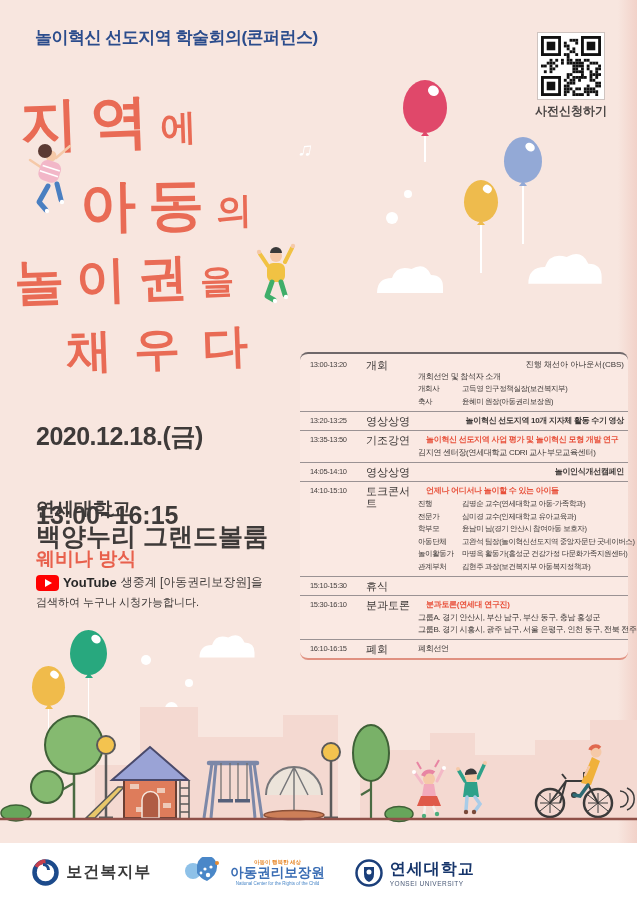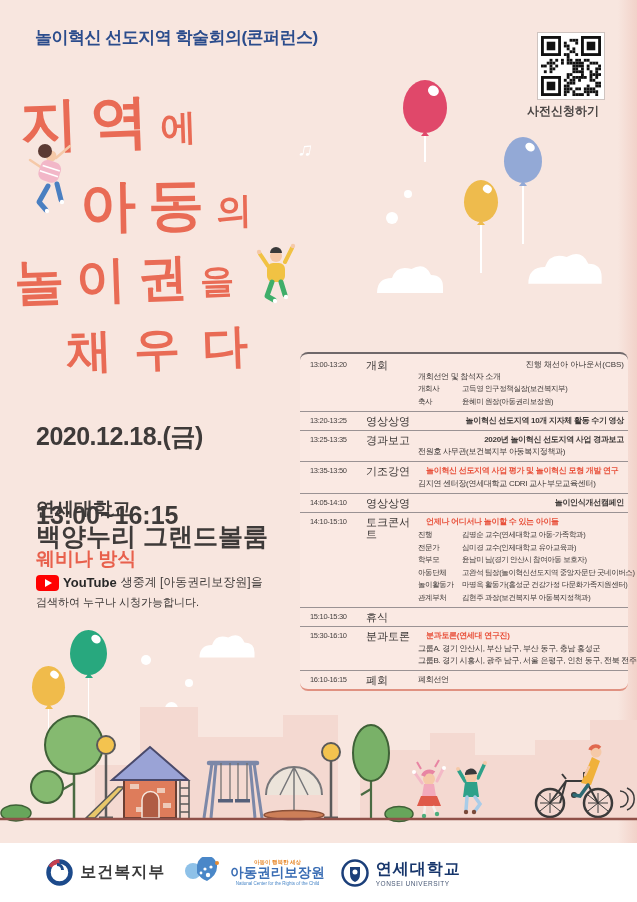--- a/index.html
+++ b/index.html
@@ -5,21 +5,21 @@
   html,body{margin:0;padding:0;}
   body{width:637px;height:902px;position:relative;overflow:hidden;
        font-family:"Liberation Sans","DejaVu Sans",sans-serif;background:#fff;}
   .poster{position:absolute;left:0;top:0;width:637px;height:843px;
           background:linear-gradient(90deg,#f8e6df 0%,#f8e6df 97%,#f2d2c9 100%);}
   
   .top-title{position:absolute;left:35px;top:26px;font-size:17px;font-weight:800;
              color:#2b4c8c;letter-spacing:-0.5px;}
   .qr-box{position:absolute;left:537px;top:32px;width:66px;height:66px;background:#fff;
           border:1px solid #cfc4c0;display:flex;align-items:center;justify-content:center;}
-  .qr-label{position:absolute;left:527px;top:103px;width:88px;
+  .qr-label{position:absolute;left:527px;top:103px;width:88px;text-align:center;
             font-size:12px;color:#4a4544;font-weight:700;}
   
   .callig{position:absolute;color:#e96b55;font-weight:800;white-space:nowrap;}
   .callig .big{letter-spacing:12px;}
   .callig .small{font-weight:800;}
   .l1{left:20px;top:84px;transform:rotate(-2deg);}
   .l1 .big{font-size:58px;} .l1 .small{font-size:36px;}
   .l2{left:80px;top:168px;transform:rotate(-1deg);}
   .l2 .big{font-size:56px;} .l2 .small{font-size:36px;}
   .l3{left:14px;top:246px;transform:rotate(-2deg);}
@@ -65,21 +65,21 @@
   .s-line{font-size:8px;color:#3c3837;line-height:12px;white-space:nowrap;letter-spacing:-0.3px;}
   .s-line.bold{font-weight:800;text-align:right;}
   .s-line.red{color:#e8503a;font-weight:800;margin-bottom:1px;margin-left:8px;}
   .s-line.role-line{display:flex;font-size:7.5px;letter-spacing:-0.4px;line-height:12.5px;}
   .s-role{width:44px;flex-shrink:0;}
   .s-divider{border-top:1px dotted #9a9294;margin:3px 0;}
   
   .playground{position:absolute;left:0;top:695px;width:637px;height:150px;}
   
   .footer{position:absolute;left:0;top:843px;width:507px;height:59px;background:#fff;
-          display:flex;align-items:center;justify-content:center;gap:16px;}
+          display:flex;align-items:center;justify-content:center;gap:30px;}
   .logo{display:flex;align-items:center;gap:7px;}
   .mohw-text{font-size:16px;font-weight:800;color:#3a3a3a;letter-spacing:1px;}
   .ncrc-txt{display:flex;flex-direction:column;line-height:1.15;}
   .slogan{font-size:5.5px;color:#e88b30;font-weight:700;text-align:center;}
   .nname{font-size:13.5px;font-weight:800;color:#3a6db4;}
   .nsub{font-size:4.5px;color:#4a87c8;text-align:center;}
   .yname{font-size:16px;font-weight:800;color:#16356b;letter-spacing:1px;}
   .ysub{font-size:6.5px;color:#4a5a77;letter-spacing:0.5px;}
 </style>
 </head>
@@ -336,28 +336,20 @@
         </div>
       </div>
       <div class="s-row">
         <div class="s-time">13:20-13:25</div>
         <div class="s-cat">영상상영</div>
         <div class="s-content">
           <div class="s-line bold">놀이혁신 선도지역 10개 지자체 활동 수기 영상</div>
         </div>
       </div>
       <div class="s-row">
-        <div class="s-time">13:25-13:35</div>
-        <div class="s-cat">경과보고</div>
-        <div class="s-content">
-          <div class="s-line bold">2020년 놀이혁신 선도지역 사업 경과보고</div>
-          <div class="s-line ">전원호 사무관(보건복지부 아동복지정책과)</div>
-        </div>
-      </div>
-      <div class="s-row">
         <div class="s-time">13:35-13:50</div>
         <div class="s-cat">기조강연</div>
         <div class="s-content">
           <div class="s-line red">놀이혁신 선도지역 사업 평가 및 놀이혁신 모형 개발 연구</div>
           <div class="s-line ">김지연 센터장(연세대학교 CDRI 교사·부모교육센터)</div>
         </div>
       </div>
       <div class="s-row">
         <div class="s-time">14:05-14:10</div>
         <div class="s-cat">영상상영</div>

